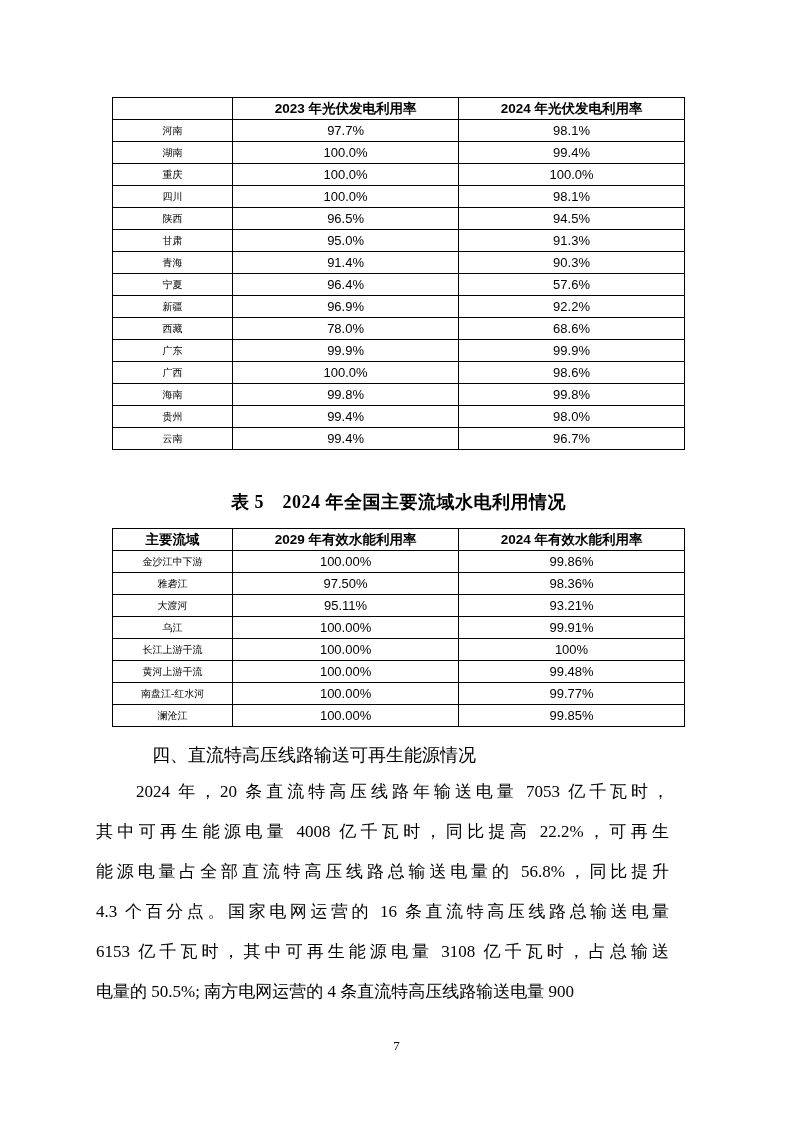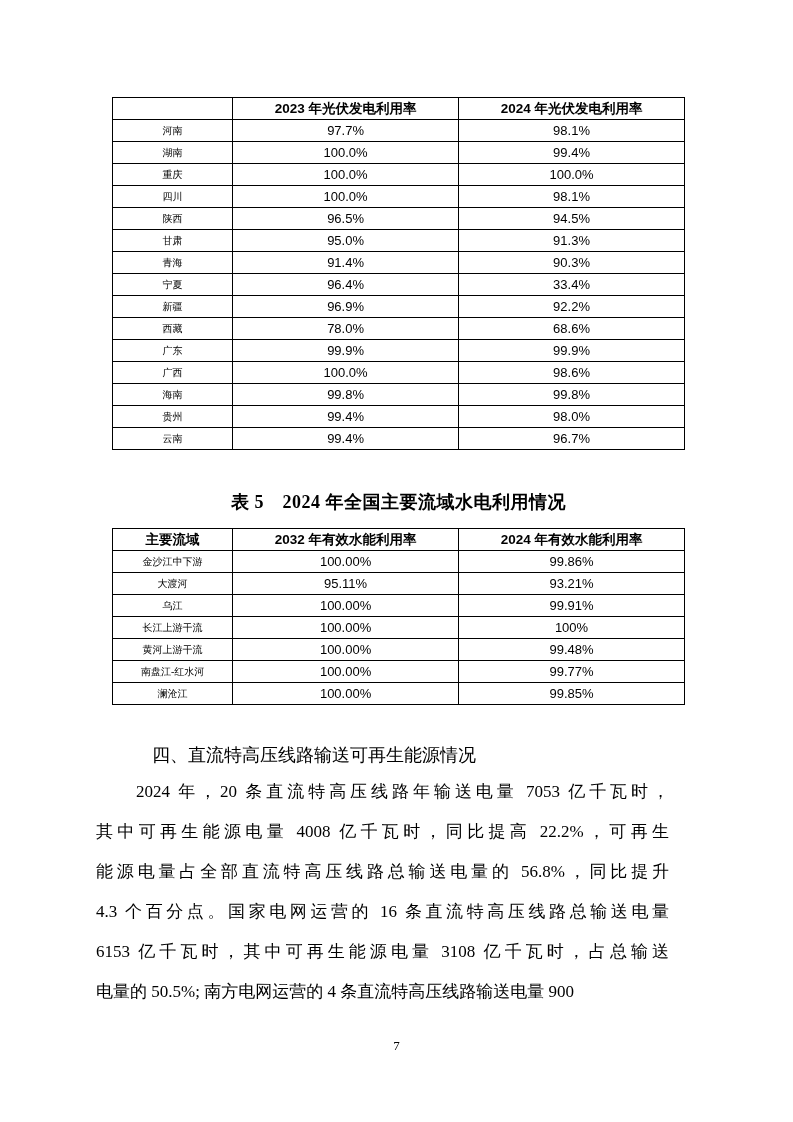--- a/index.html
+++ b/index.html
@@ -138,21 +138,21 @@
           <td class="val">91.3%</td>
         </tr>
         <tr>
           <td class="lbl">青海</td>
           <td class="val">91.4%</td>
           <td class="val">90.3%</td>
         </tr>
         <tr>
           <td class="lbl">宁夏</td>
           <td class="val">96.4%</td>
-          <td class="val">33.4%</td>
+          <td class="val">57.6%</td>
         </tr>
         <tr>
           <td class="lbl">新疆</td>
           <td class="val">96.9%</td>
           <td class="val">92.2%</td>
         </tr>
         <tr>
           <td class="lbl">西藏</td>
           <td class="val">78.0%</td>
           <td class="val">68.6%</td>
@@ -189,29 +189,34 @@
 
   <table class="tbl tbl-hydro">
     <colgroup>
       <col style="width:21%">
       <col style="width:39.5%">
       <col style="width:39.5%">
     </colgroup>
     <thead>
         <tr>
           <th>主要流域</th>
-          <th>2032 年有效水能利用率</th>
+          <th>2029 年有效水能利用率</th>
           <th>2024 年有效水能利用率</th>
         </tr>
       </thead>
     <tbody>
         <tr>
           <td class="lbl">金沙江中下游</td>
           <td class="val">100.00%</td>
           <td class="val">99.86%</td>
+        </tr>
+        <tr>
+          <td class="lbl">雅砻江</td>
+          <td class="val">97.50%</td>
+          <td class="val">98.36%</td>
         </tr>
         <tr>
           <td class="lbl">大渡河</td>
           <td class="val">95.11%</td>
           <td class="val">93.21%</td>
         </tr>
         <tr>
           <td class="lbl">乌江</td>
           <td class="val">100.00%</td>
           <td class="val">99.91%</td>

